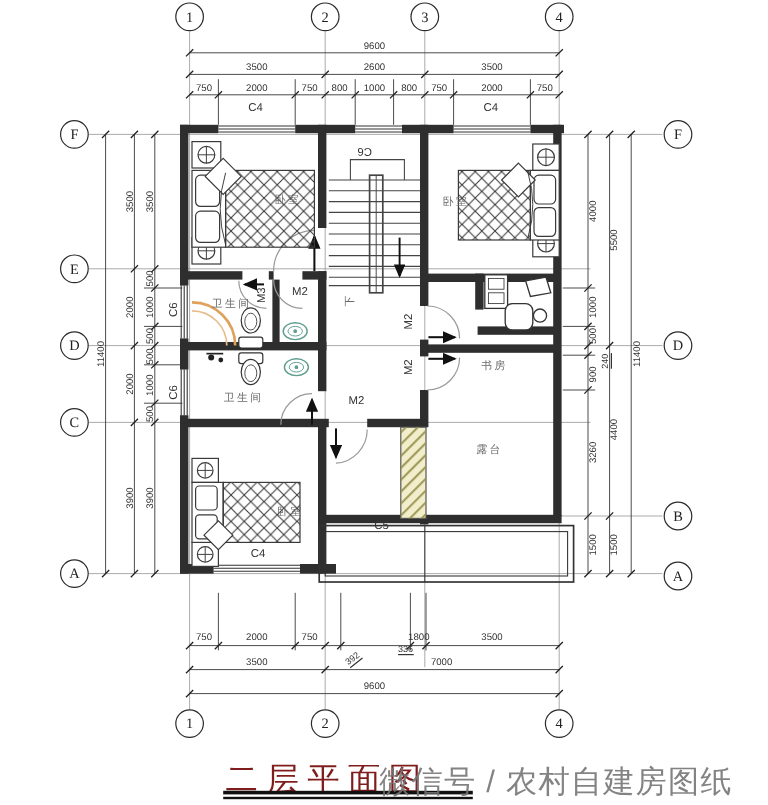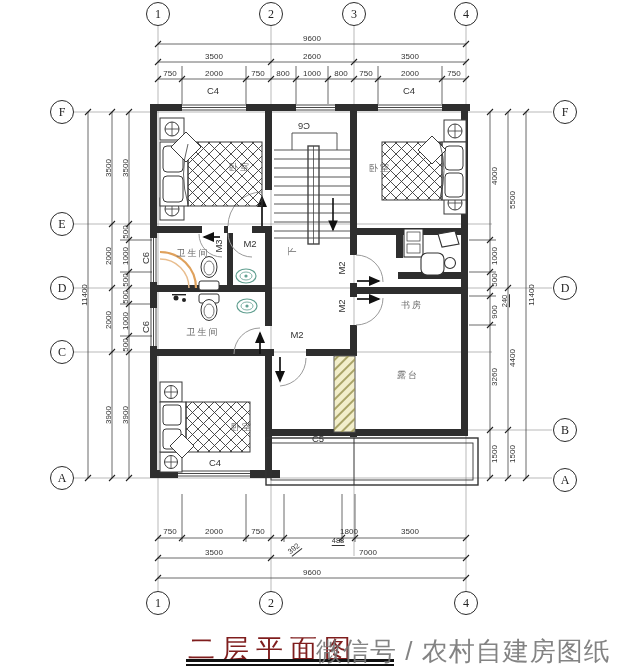--- a/index.html
+++ b/index.html
@@ -295,21 +295,21 @@
       <span class="ann dim" style="left: 341px; top: 73px;">800</span>
       <span class="ann dim" style="left: 366px; top: 73px;">750</span>
       <span class="ann dim" style="left: 410px; top: 73px;">2000</span>
       <span class="ann dim" style="left: 454px; top: 73px;">750</span>
       <span class="ann tag" style="left: 213px; top: 90px;">C4</span>
       <span class="ann tag" style="left: 409px; top: 90px;">C4</span>
       <span class="ann dim" style="left: 170px; top: 531px;">750</span>
       <span class="ann dim" style="left: 214px; top: 531px;">2000</span>
       <span class="ann dim" style="left: 258px; top: 531px;">750</span>
       <span class="ann dim" style="left: 313px; top: 531px; margin-left: 36px;">1800</span>
-      <span class="ann dim dim-u" style="left: 338px; top: 541px;">488</span>
+      <span class="ann dim dim-u" style="left: 338px; top: 541px;">336</span>
       <span class="ann dim" style="left: 410px; top: 531px;">3500</span>
       <span class="ann dim dim-u" style="left: 294px; top: 549px; transform: translate(-50%, -50%) rotate(-38deg);">392</span>
       <span class="ann dim" style="left: 214px; top: 552px;">3500</span>
       <span class="ann dim" style="left: 368px; top: 552px;">7000</span>
       <span class="ann dim" style="left: 312px; top: 572px;">9600</span>
       <span class="ann dim-v" style="left: 84px; top: 295px; transform: translate(-50%, -50%) rotate(-90deg);">11400</span>
       <span class="ann dim-v" style="left: 108px; top: 168px; transform: translate(-50%, -50%) rotate(-90deg);">3500</span>
       <span class="ann dim-v" style="left: 108px; top: 256px; transform: translate(-50%, -50%) rotate(-90deg);">2000</span>
       <span class="ann dim-v" style="left: 108px; top: 320px; transform: translate(-50%, -50%) rotate(-90deg);">2000</span>
       <span class="ann dim-v" style="left: 108px; top: 415px; transform: translate(-50%, -50%) rotate(-90deg);">3900</span>

